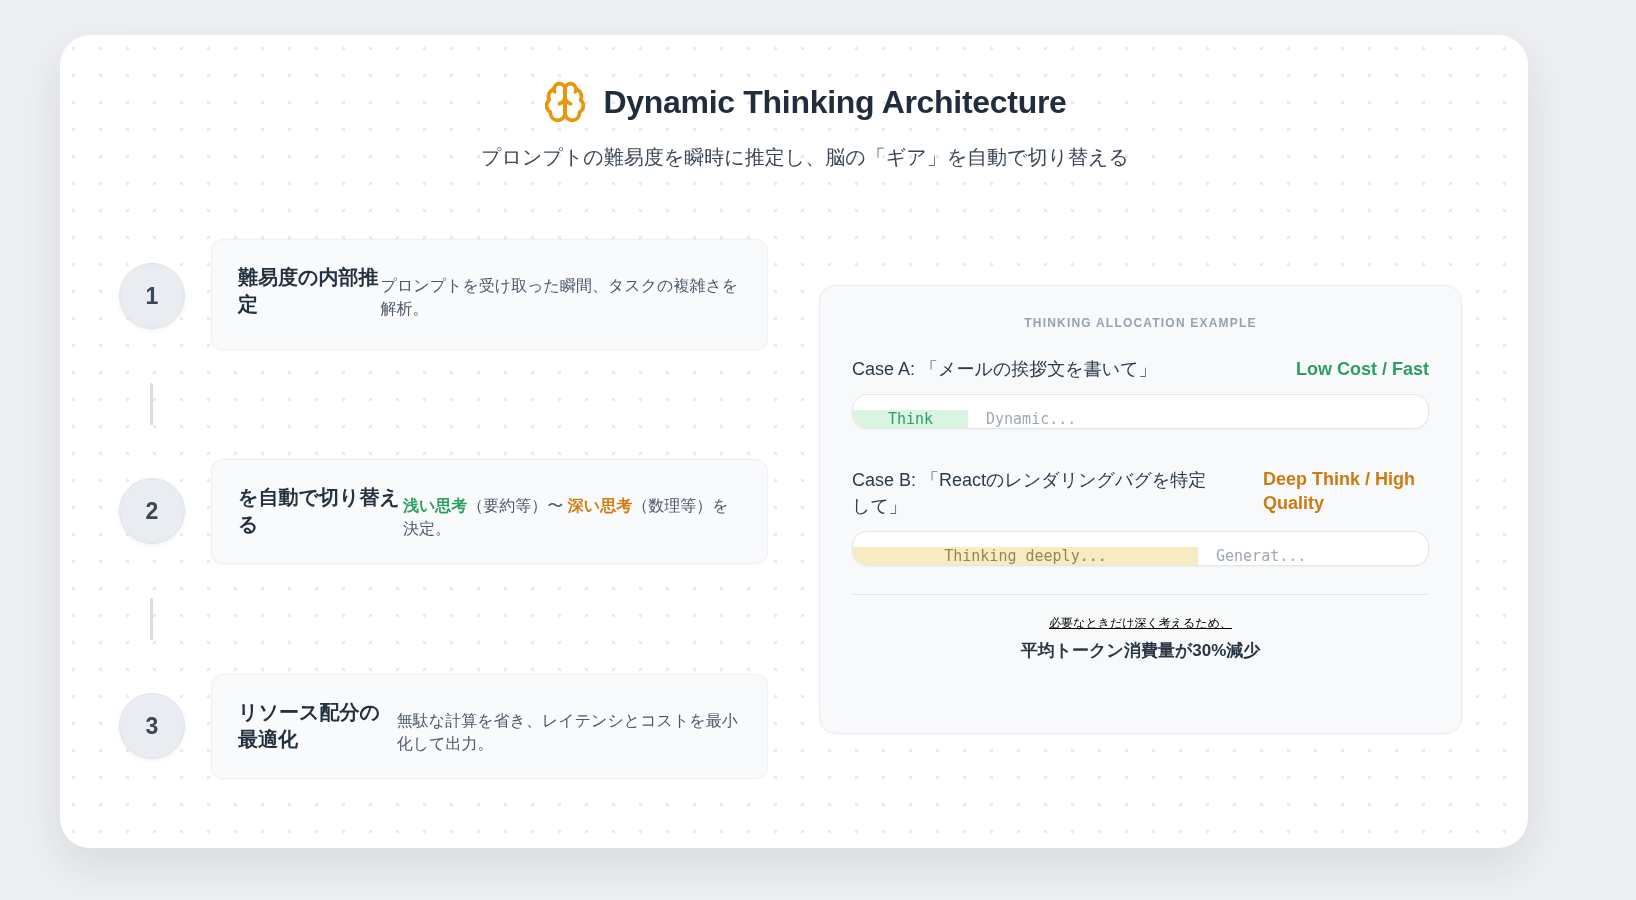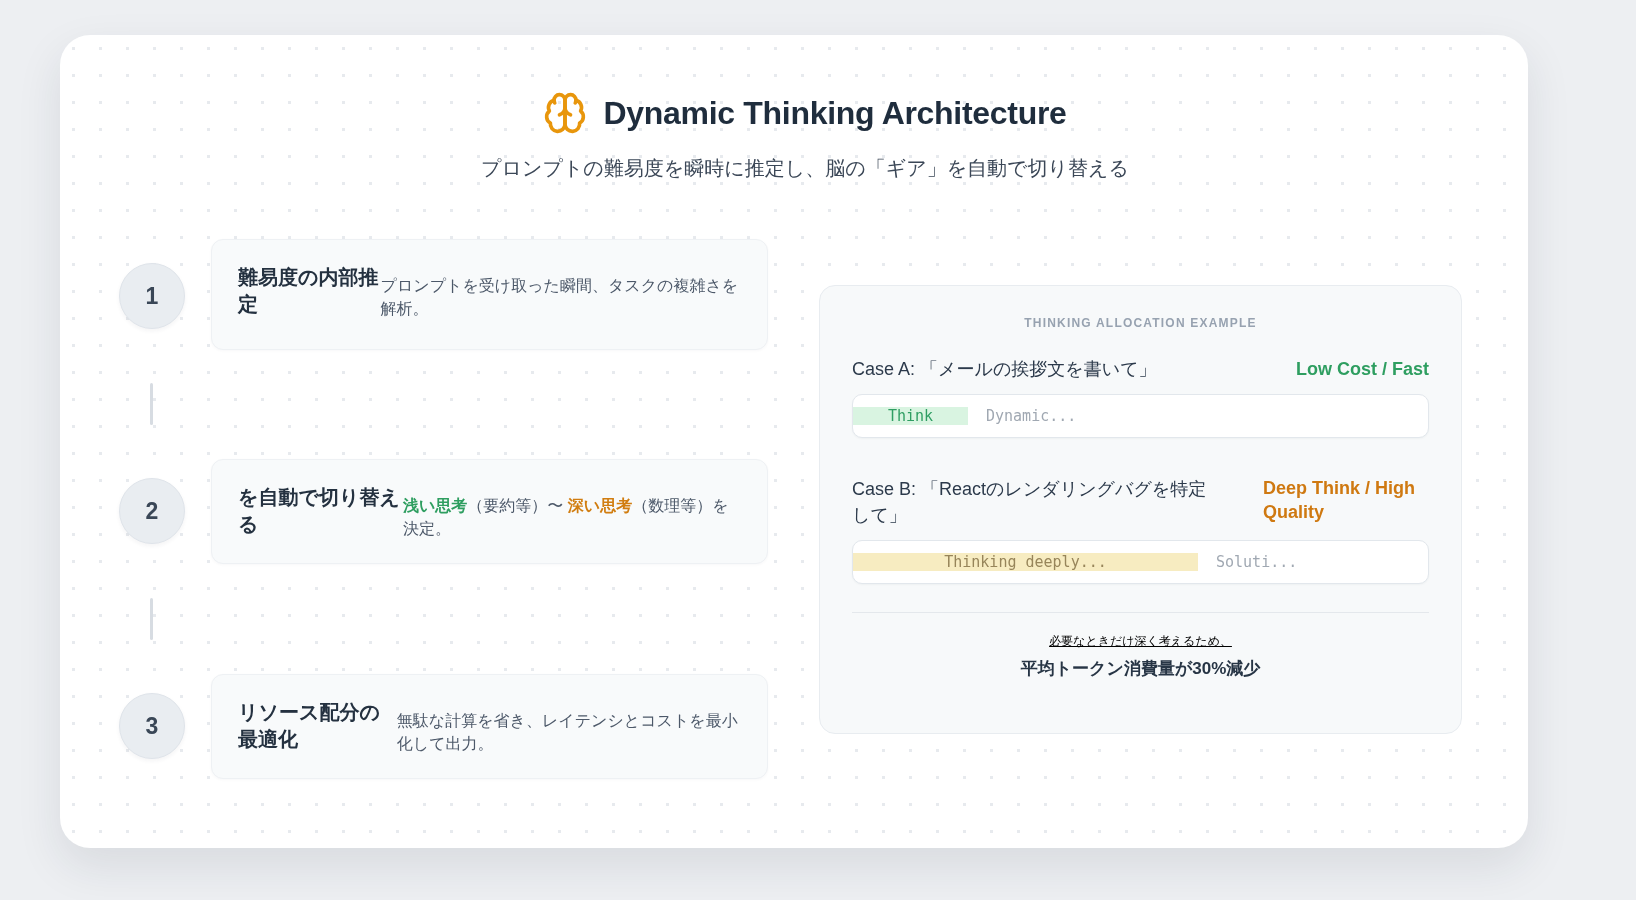--- a/index.html
+++ b/index.html
@@ -14,21 +14,21 @@
     position: absolute;
     left: 60px; top: 35px;
     width: 1468px; height: 813px;
     background-color: #ffffff;
     background-image: radial-gradient(circle, #e7eaee 1.6px, transparent 1.6px);
     background-size: 27px 27px;
     border-radius: 30px;
     box-shadow: 0 18px 45px rgba(25, 35, 55, 0.10);
   }
   
-  .header { position: absolute; top: 56px; left: 0; right: 0; text-align: center; margin-left: 22px; }
+  .header { position: absolute; top: 45px; left: 0; right: 0; text-align: center; margin-left: 22px; }
   .title-row { display: inline-flex; align-items: center; gap: 16px; }
   .brain svg { display: block; }
   h1.page-title {
     font-size: 32px; font-weight: 800; color: #1f2d3d; letter-spacing: -0.3px;
   }
   .subtitle {
     margin-top: 16px; font-size: 20px; font-weight: 500; color: #3b4757;
   }
   
   .circle {
@@ -73,23 +73,23 @@
   .case-row {
     display: flex; justify-content: space-between; align-items: flex-start; gap: 18px;
   }
   .row-a { margin-top: 26px; align-items: baseline; }
   .row-b { margin-top: 38px; }
   .case-label { font-size: 18px; color: #2c3a4b; line-height: 1.45; }
   .row-b .case-label { max-width: 372px; }
   .badge-green { font-size: 18px; font-weight: 700; color: #2e9e60; white-space: nowrap; }
   .badge-orange { font-size: 18px; font-weight: 700; color: #cf7911; width: 166px; line-height: 1.35; }
   .bar {
-    margin-top: 12px; height: 44px; background: #ffffff;
-    border: 1px solid #e2e7ec; border-radius: 10px;
-    display: flex; overflow: hidden; align-items: center;
+    margin-top: 12px; height: 35px; background: #ffffff;
+    border: 1px solid #e2e7ec; border-radius: 15px;
+    display: flex; overflow: hidden; align-items: flex-end;
     box-shadow: 0 1px 2px rgba(30,40,60,0.04);
   }
   .seg {
     display: flex; align-items: center; justify-content: center;
     font-family: "DejaVu Sans Mono", "Liberation Mono", monospace; font-size: 15px;
   }
   .seg-think-a { width: 20%; background: #d9f4e1; color: #2f9e63; }
   .seg-think-b { width: 60%; background: #f7ecc1; color: #97855a; }
   .seg-output { flex: 1; justify-content: flex-start; padding-left: 18px; color: #a0a8b2; }
   .divider { margin-top: 28px; border-top: 1px solid #e4e8ec; }
@@ -151,21 +151,21 @@
       <div class="seg seg-think-a">Think</div>
       <div class="seg seg-output">Dynamic...</div>
     </div>
 
     <div class="case-row row-b">
       <div class="case-label">Case B: 「Reactのレンダリングバグを特定して」</div>
       <div class="badge-orange">Deep Think / High Quality</div>
     </div>
     <div class="bar">
       <div class="seg seg-think-b">Thinking deeply...</div>
-      <div class="seg seg-output">Soluti...</div>
+      <div class="seg seg-output">Generat...</div>
     </div>
 
     <div class="divider"></div>
 
     <div class="panel-footer">
       <div class="footer-line1">必要なときだけ深く考えるため、</div>
       <div class="footer-line2">平均トークン消費量が30%減少</div>
     </div>
   </div>
 

